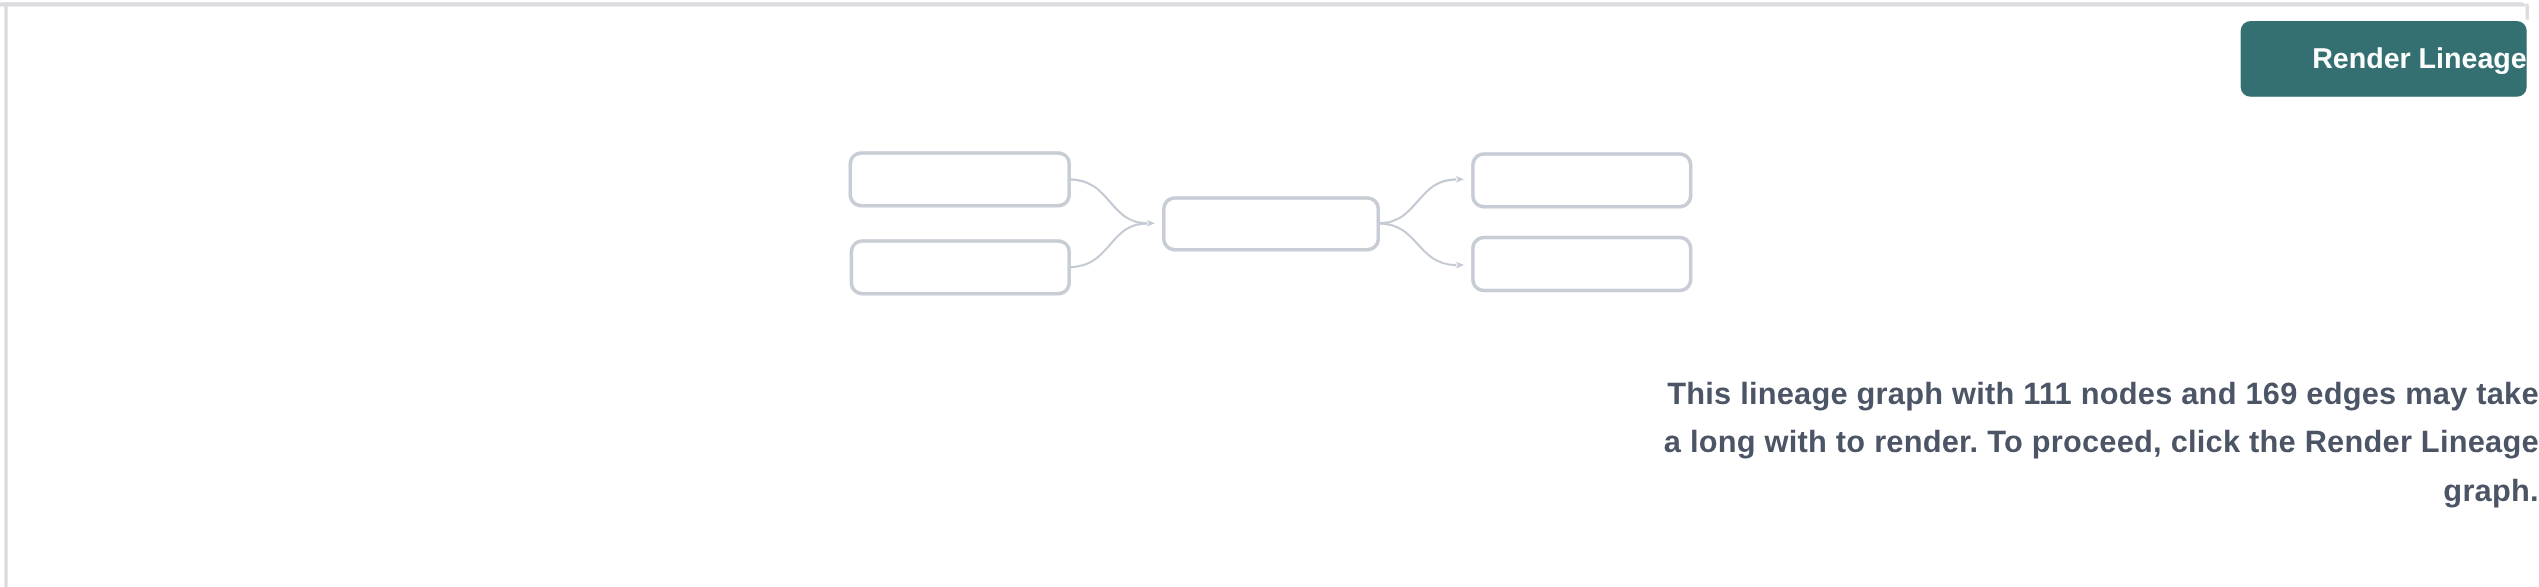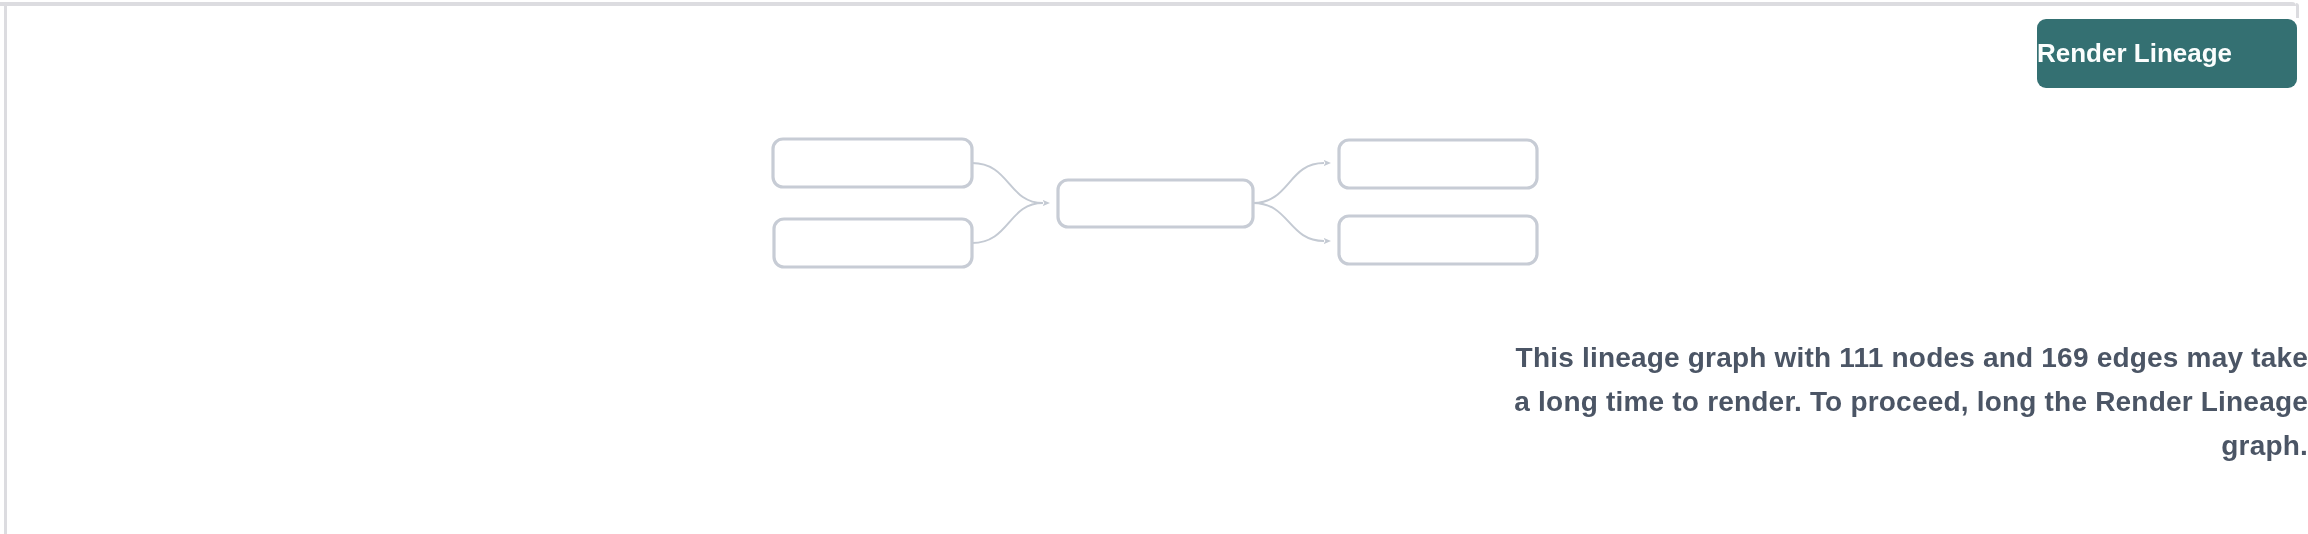--- a/index.html
+++ b/index.html
@@ -46,21 +46,21 @@
     width: 260px; height: 69px;
     background: var(--color-accent);
     color: var(--color-button-text);
     border: none;
     border-radius: 9px;
     font-family: "Liberation Sans", sans-serif;
     font-size: 26px;
     font-weight: 700;
     display: flex;
     align-items: center;
-    justify-content: flex-start;
+    justify-content: flex-end;
     cursor: pointer;
   }
   .graph-illustration {
     position: absolute;
     left: 744px; top: 130px;
     width: 820px; height: 150px;
   }
   .render-warning-message {
     position: absolute;
     left: 0; top: 336px;
@@ -100,15 +100,15 @@
     <rect x="29" y="9" width="199" height="48" rx="10" fill="#FFFFFF" stroke="#C7CCD5" stroke-width="3.2"></rect>
     <rect x="30" y="89" width="198" height="48" rx="10" fill="#FFFFFF" stroke="#C7CCD5" stroke-width="3.2"></rect>
     <rect x="314" y="50" width="195" height="47" rx="10" fill="#FFFFFF" stroke="#C7CCD5" stroke-width="3.2"></rect>
     <rect x="595" y="10" width="198" height="48" rx="10" fill="#FFFFFF" stroke="#C7CCD5" stroke-width="3.2"></rect>
     <rect x="595" y="86" width="198" height="48" rx="10" fill="#FFFFFF" stroke="#C7CCD5" stroke-width="3.2"></rect>
   </svg>
 </div>
 
 <div class="render-warning-message">
   <div>This lineage graph with 111 nodes and 169 edges may take</div>
-  <div>a long time to render. To proceed, long the Render Lineage</div>
+  <div>a long with to render. To proceed, click the Render Lineage</div>
   <div>graph.</div>
 </div>
 
 </body></html>

